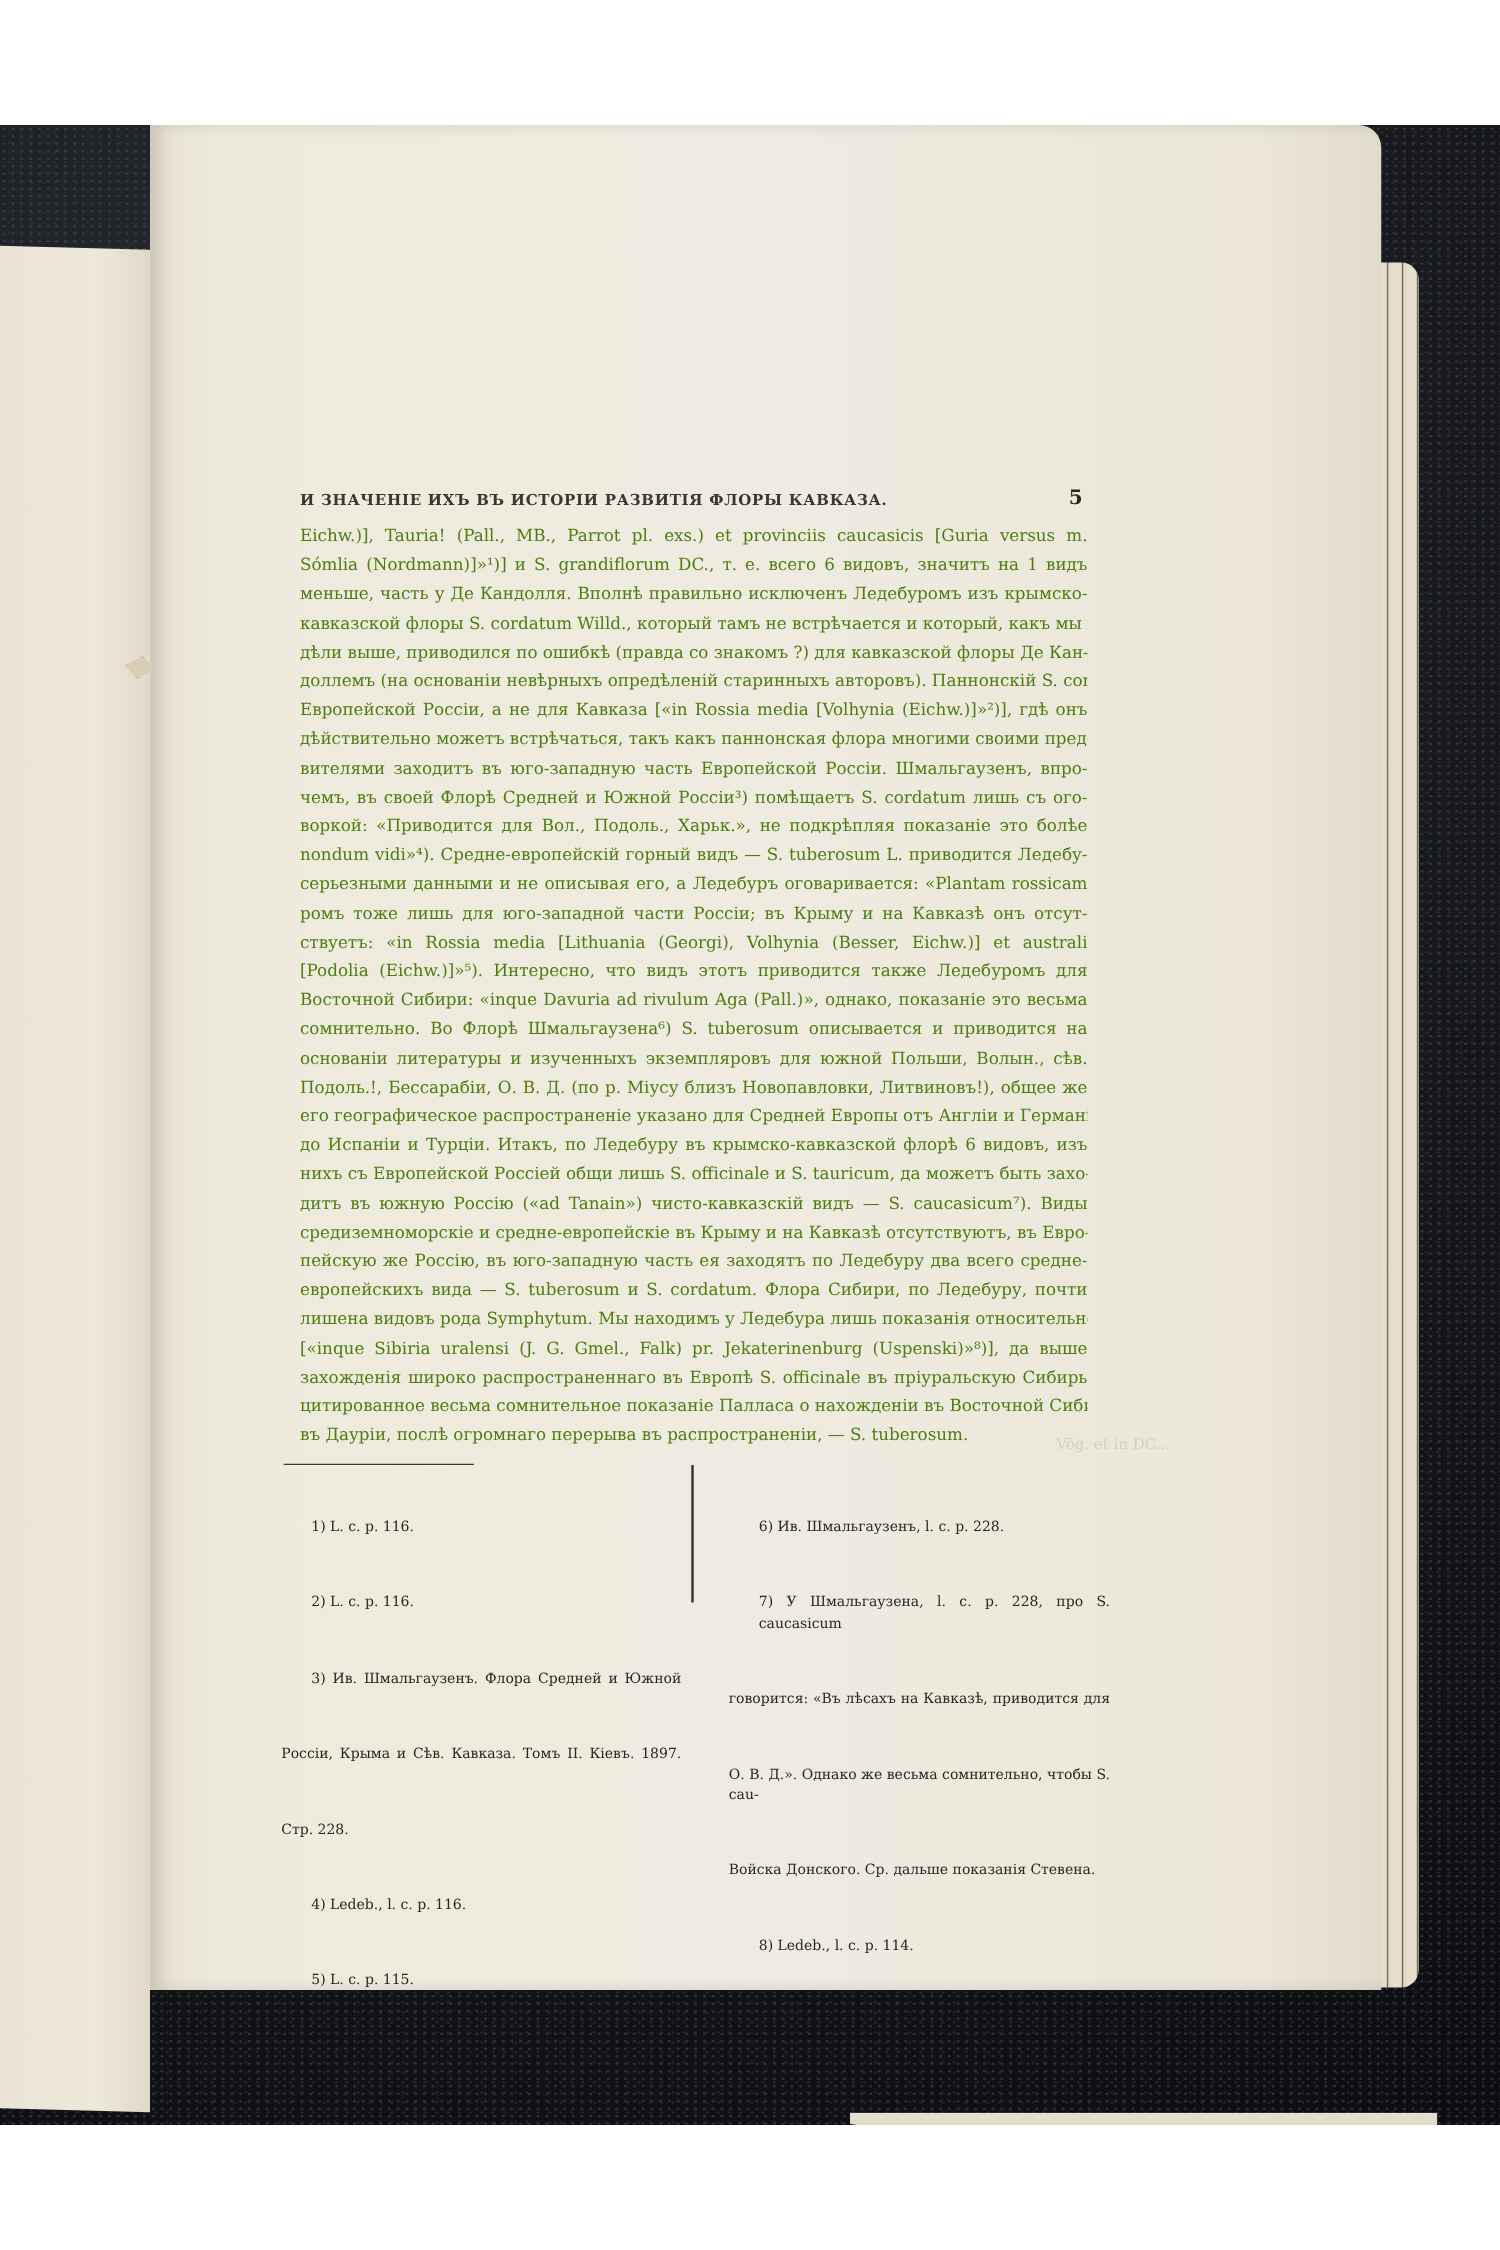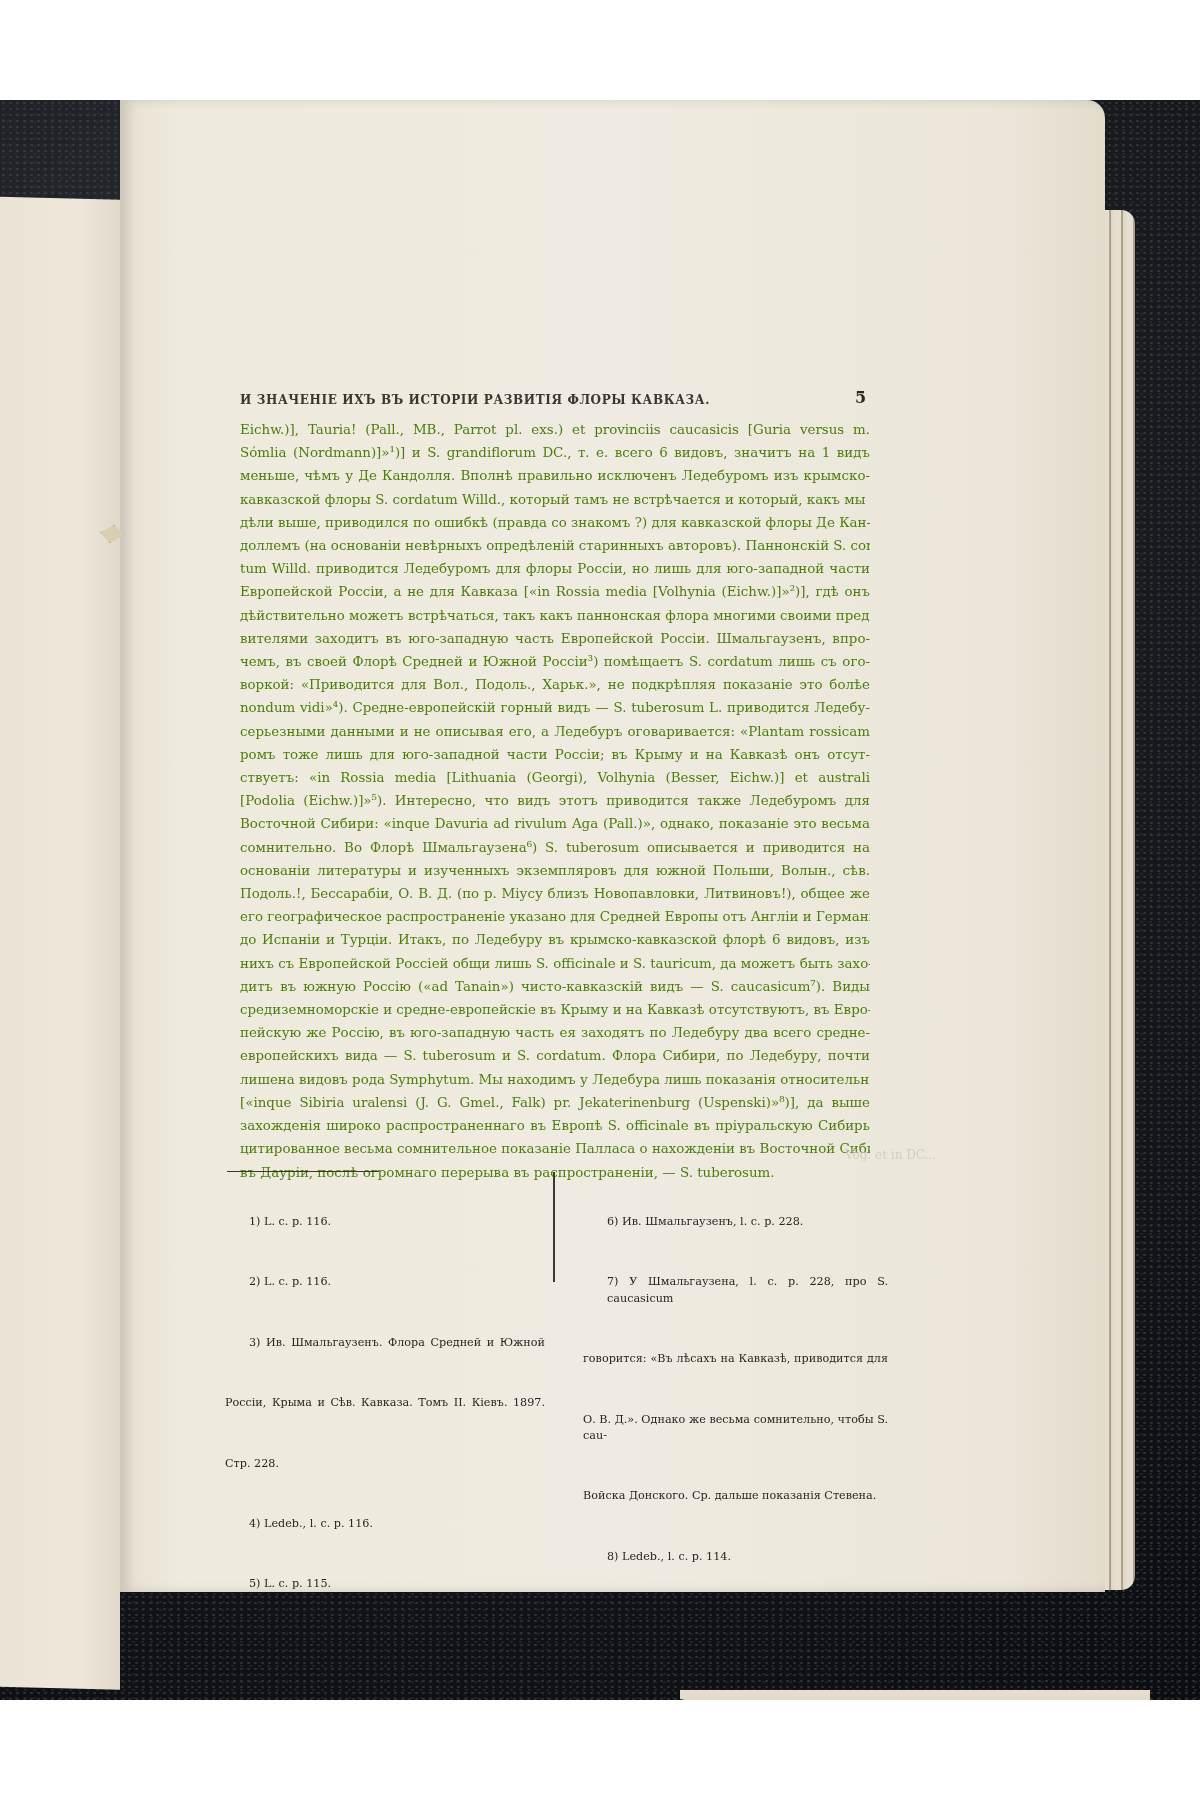--- a/index.html
+++ b/index.html
@@ -98,25 +98,24 @@
 
 <div class="page"></div>
 <div class="binding-nick"></div>
 
 <div class="running-head">И ЗНАЧЕНІЕ ИХЪ ВЪ ИСТОРІИ РАЗВИТІЯ ФЛОРЫ КАВКАЗА.</div>
 <div class="page-number">5</div>
 
 <div class="body-text" id="body-text">
     <span class="line">Eichw.)], Tauria! (Pall., MB., Parrot pl. exs.) et provinciis caucasicis [Guria versus m.</span>
     <span class="line">Sómlia (Nordmann)]»¹)] и S. grandiflorum DC., т. е. всего 6 видовъ, значитъ на 1 видъ</span>
-    <span class="line">меньше, чѣмъ у Де Кандолля. Вполнѣ правильно исключенъ Ледебуромъ изъ крымско-</span>
+    <span class="line">меньше, часть у Де Кандолля. Вполнѣ правильно исключенъ Ледебуромъ изъ крымско-</span>
     <span class="line">кавказской флоры S. cordatum Willd., который тамъ не встрѣчается и который, какъ мы ви-</span>
     <span class="line">дѣли выше, приводился по ошибкѣ (правда со знакомъ ?) для кавказской флоры Де Кан-</span>
     <span class="line">доллемъ (на основаніи невѣрныхъ опредѣленій старинныхъ авторовъ). Паннонскій S. corda-</span>
-    <span class="line">tum Willd. приводится Ледебуромъ для флоры Россіи, но лишь для юго-западной части</span>
     <span class="line">Европейской Россіи, а не для Кавказа [«in Rossia media [Volhynia (Eichw.)]»²)], гдѣ онъ</span>
     <span class="line">дѣйствительно можетъ встрѣчаться, такъ какъ паннонская флора многими своими предста-</span>
     <span class="line">вителями заходитъ въ юго-западную часть Европейской Россіи. Шмальгаузенъ, впро-</span>
     <span class="line">чемъ, въ своей Флорѣ Средней и Южной Россіи³) помѣщаетъ S. cordatum лишь съ ого-</span>
     <span class="line">воркой: «Приводится для Вол., Подоль., Харьк.», не подкрѣпляя показаніе это болѣе</span>
     <span class="line">nondum vidi»⁴). Средне-европейскій горный видъ — S. tuberosum L. приводится Ледебу-</span>
     <span class="line">серьезными данными и не описывая его, а Ледебуръ оговаривается: «Plantam rossicam</span>
     <span class="line">ромъ тоже лишь для юго-западной части Россіи; въ Крыму и на Кавказѣ онъ отсут-</span>
     <span class="line">ствуетъ: «in Rossia media [Lithuania (Georgi), Volhynia (Besser, Eichw.)] et australi</span>
     <span class="line">[Podolia (Eichw.)]»⁵). Интересно, что видъ этотъ приводится также Ледебуромъ для</span>

